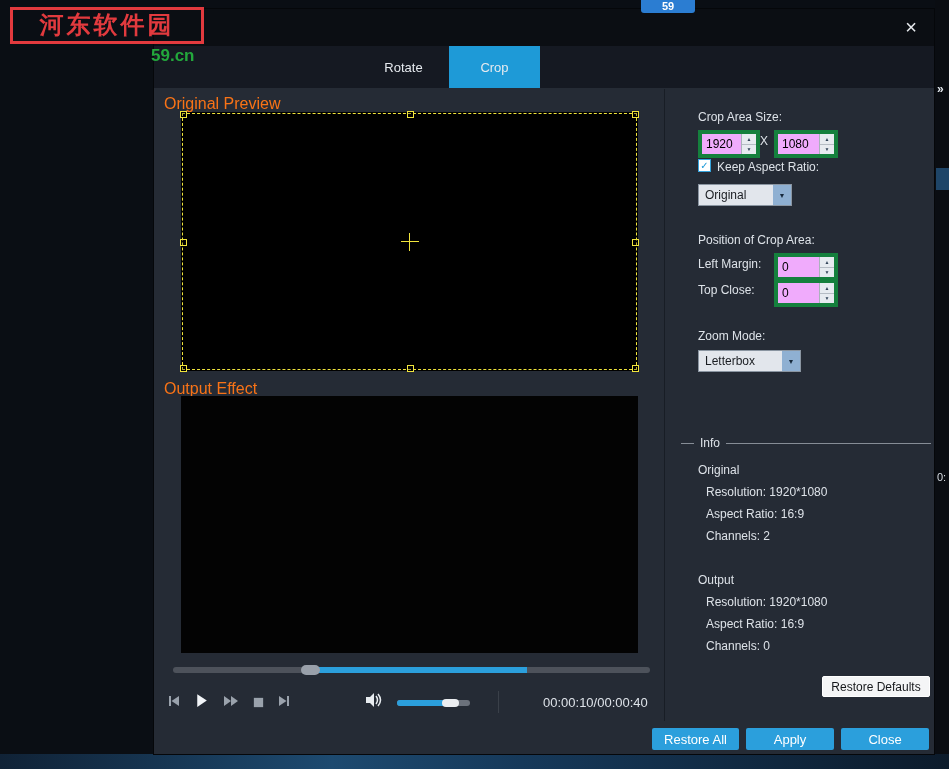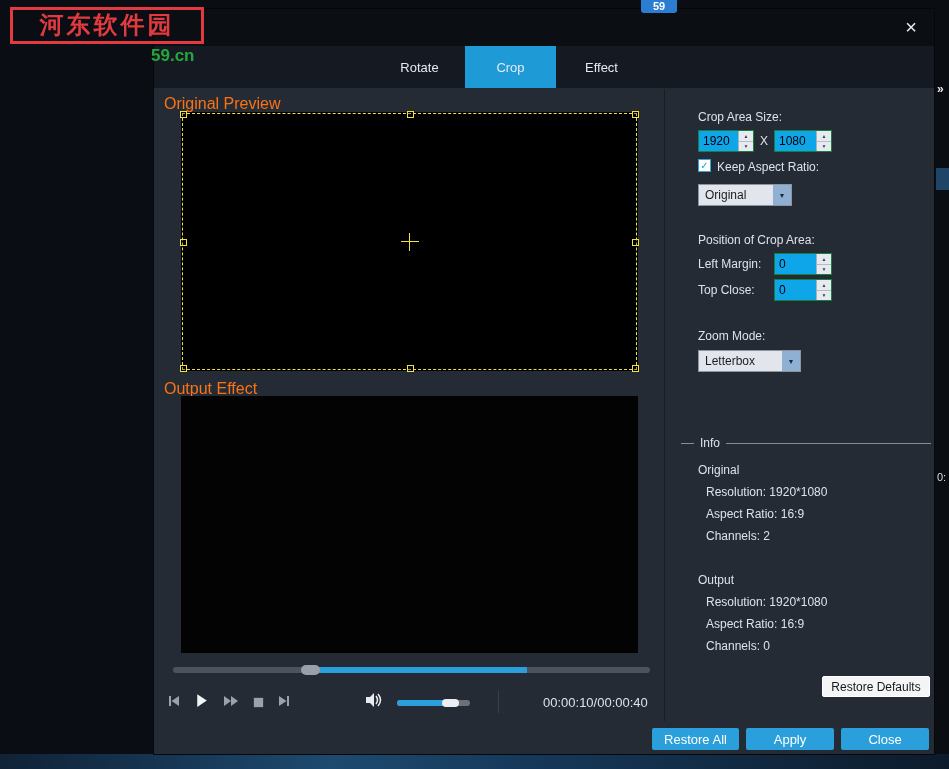--- a/index.html
+++ b/index.html
@@ -22,32 +22,32 @@
   #row3{position:absolute;left:12px;top:92px;width:141px;height:24px;background:#2496dd}
   #row3-thumb{position:absolute;left:33px;top:2px;width:26px;height:20px;
               background:linear-gradient(120deg,#17212b,#2d3b2a)}
   #row3-label{position:absolute;left:64px;top:5px;color:#fff;font-size:11px;white-space:nowrap}
   #bg-right{position:absolute;left:935px;top:0;width:14px;height:769px;background:#0a0d12}
   #bg-chevron{position:absolute;left:937px;top:82px;color:#dfe4ea;font-size:12px;font-weight:bold}
   #bg-blueblock{position:absolute;left:936px;top:168px;width:13px;height:22px;background:#1e4568}
   #bg-rightfrag{position:absolute;left:937px;top:471px;color:#d6dbe1;font-size:11px}
   #bg-bottom{position:absolute;left:0;top:754px;width:949px;height:15px;z-index:5;
              background:linear-gradient(90deg,#102236 0%,#1d4a70 35%,#16395a 55%,#0c1b2b 100%)}
-  #badge59{position:absolute;left:641px;top:0;width:36px;height:13px;background:#2b7dd2;color:#fff;
+  #badge59{position:absolute;left:641px;top:0;width:54px;height:13px;background:#2b7dd2;color:#fff;
            font-size:11px;font-weight:bold;text-align:center;line-height:13px;
            border-radius:0 0 3px 3px;z-index:30}
 
   
   #dialog{position:absolute;left:153px;top:8px;width:782px;height:747px;background:#252b35;
           border:1px solid #05070a;box-sizing:border-box;z-index:10}
   #dlg-titlebar{position:absolute;left:0;top:0;width:780px;height:37px;background:#0b0e13}
   #dlg-close{position:absolute;right:12px;top:6px;width:22px;height:24px;color:#e8ebef;font-size:20px;
              line-height:24px;text-align:center;cursor:pointer}
   #tabstrip{position:absolute;left:0;top:37px;width:780px;height:42px;background:#151922}
-  #tabs{position:absolute;left:220px;top:37px;height:26px;display:flex}
+  #tabs{position:absolute;left:204px;top:37px;height:26px;display:flex}
   .tab{height:42px;display:flex;align-items:center;justify-content:center;color:#e6eaef;
        font-size:13px;cursor:pointer}
   .tab-w{width:91px}.tab-wide{width:106px}
   .tab.active{background:#1e9ad7}
 
   .preview-label{position:absolute;color:#f97316;font-size:16px}
   #orig-preview{position:absolute;left:27px;top:103px;width:457px;height:259px;background:#000}
   #crop-rect{position:absolute;inset:1px;border:1px dashed #f0e43c}
   .handle{position:absolute;width:5px;height:5px;border:1px solid #f0e43c;background:rgba(0,0,0,.25)}
   .h-tl{left:-3px;top:-3px}.h-tm{left:calc(50% - 3px);top:-3px}.h-tr{right:-3px;top:-3px}
@@ -67,21 +67,21 @@
   #vol{position:absolute;left:243px;top:12px;width:73px;height:8px}
   #vol-track{position:absolute;left:0;top:1px;width:73px;height:6px;background:#6b717b;border-radius:3px}
   #vol-fill{position:absolute;left:0;top:1px;width:48px;height:6px;background:#2b9fdc;border-radius:3px 0 0 3px}
   #vol-handle{position:absolute;left:45px;top:0;width:17px;height:8px;background:#eceef1;border-radius:4px}
   #t-divider{position:absolute;left:344px;top:4px;width:1px;height:22px;background:#3a4049}
   #time-display{position:absolute;left:389px;top:8px;color:#dde2e8;font-size:13px;white-space:nowrap}
   #col-divider{position:absolute;left:510px;top:80px;width:1px;height:632px;background:#181d25}
 
   
   .rp-label{position:absolute;color:#dde2e8;font-size:12px;white-space:nowrap}
-  .spin{position:absolute;height:20px;background:#0ea5e9;border:1px solid #15803d;display:flex;box-sizing:content-box}
+  .spin{position:absolute;height:20px;background:#f0abfc;border:4px solid #15803d;display:flex;box-sizing:content-box}
   .spin-val{flex:1;font-size:12px;color:#000;padding:3px 0 0 4px;overflow:hidden}
   .spin-btns{width:14px;display:flex;flex-direction:column;border-left:1px solid #aab2bb}
   .spin-up,.spin-down{flex:1;font-size:5px;color:#33455a;background:#e7ebf0;display:flex;
                       align-items:center;justify-content:center;cursor:pointer}
   .spin-up{border-bottom:1px solid #b5bcc4}
   .checkbox{position:absolute;width:13px;height:13px;background:#fff;border:1px solid #35a3dc;
             font-size:10px;color:#1d9ad8;line-height:12px;text-align:center;cursor:pointer;box-sizing:border-box}
   .dropdown{position:absolute;height:20px;background:#e2e6ec;border:1px solid #8a95a1;display:flex;
             align-items:center;cursor:pointer}
   .dd-val{flex:1;font-size:12px;color:#1a1d22;padding-left:6px;white-space:nowrap}
@@ -120,21 +120,20 @@
   <div id="dialog">
 
     <div id="dlg-titlebar">
       <span id="dlg-close">×</span>
     </div>
 
     <div id="tabstrip"></div>
     <div id="tabs">
       <div class="tab tab-w">Rotate</div>
       <div class="tab tab-w active">Crop</div>
-      <div class="tab tab-w">Effect</div>
     </div>
 
     <span class="preview-label" style="left:10px;top:86px">Original Preview</span>
 
     <div id="orig-preview">
       <div id="crop-rect">
         <span class="handle h-tl"></span>
         <span class="handle h-tm"></span>
         <span class="handle h-tr"></span>
         <span class="handle h-ml"></span>

